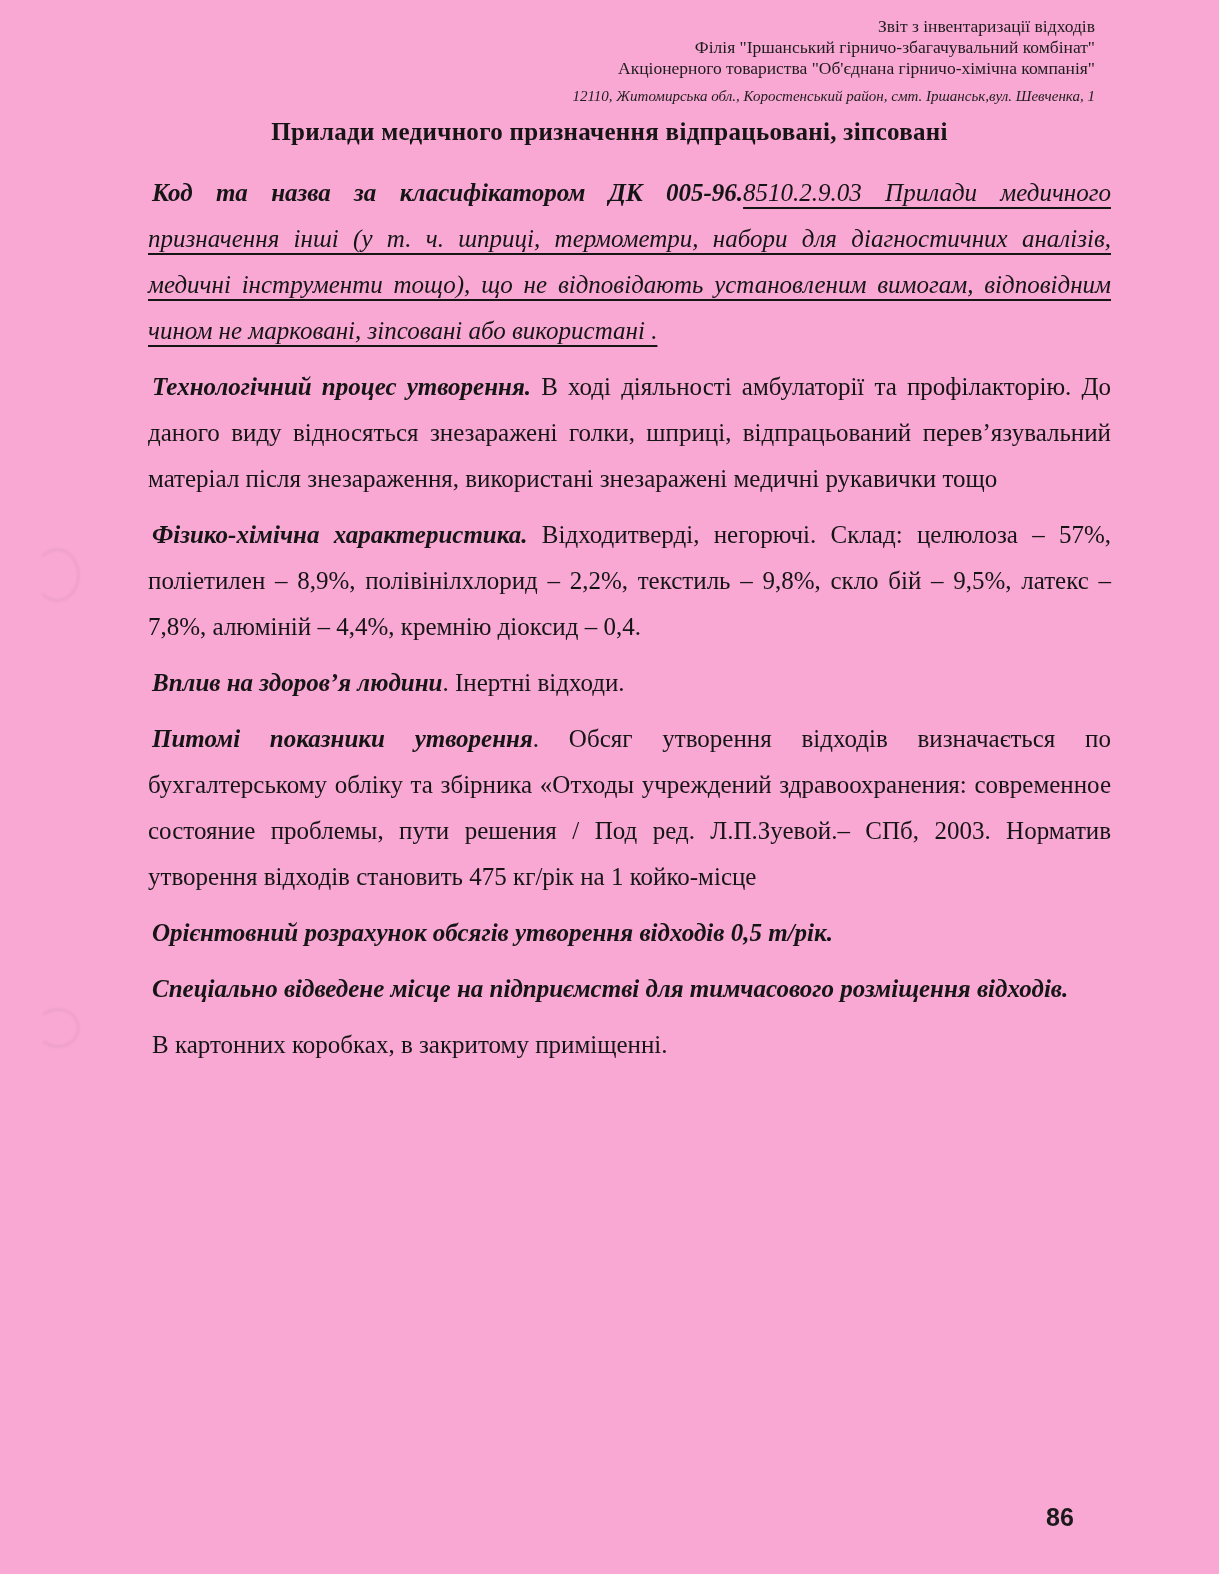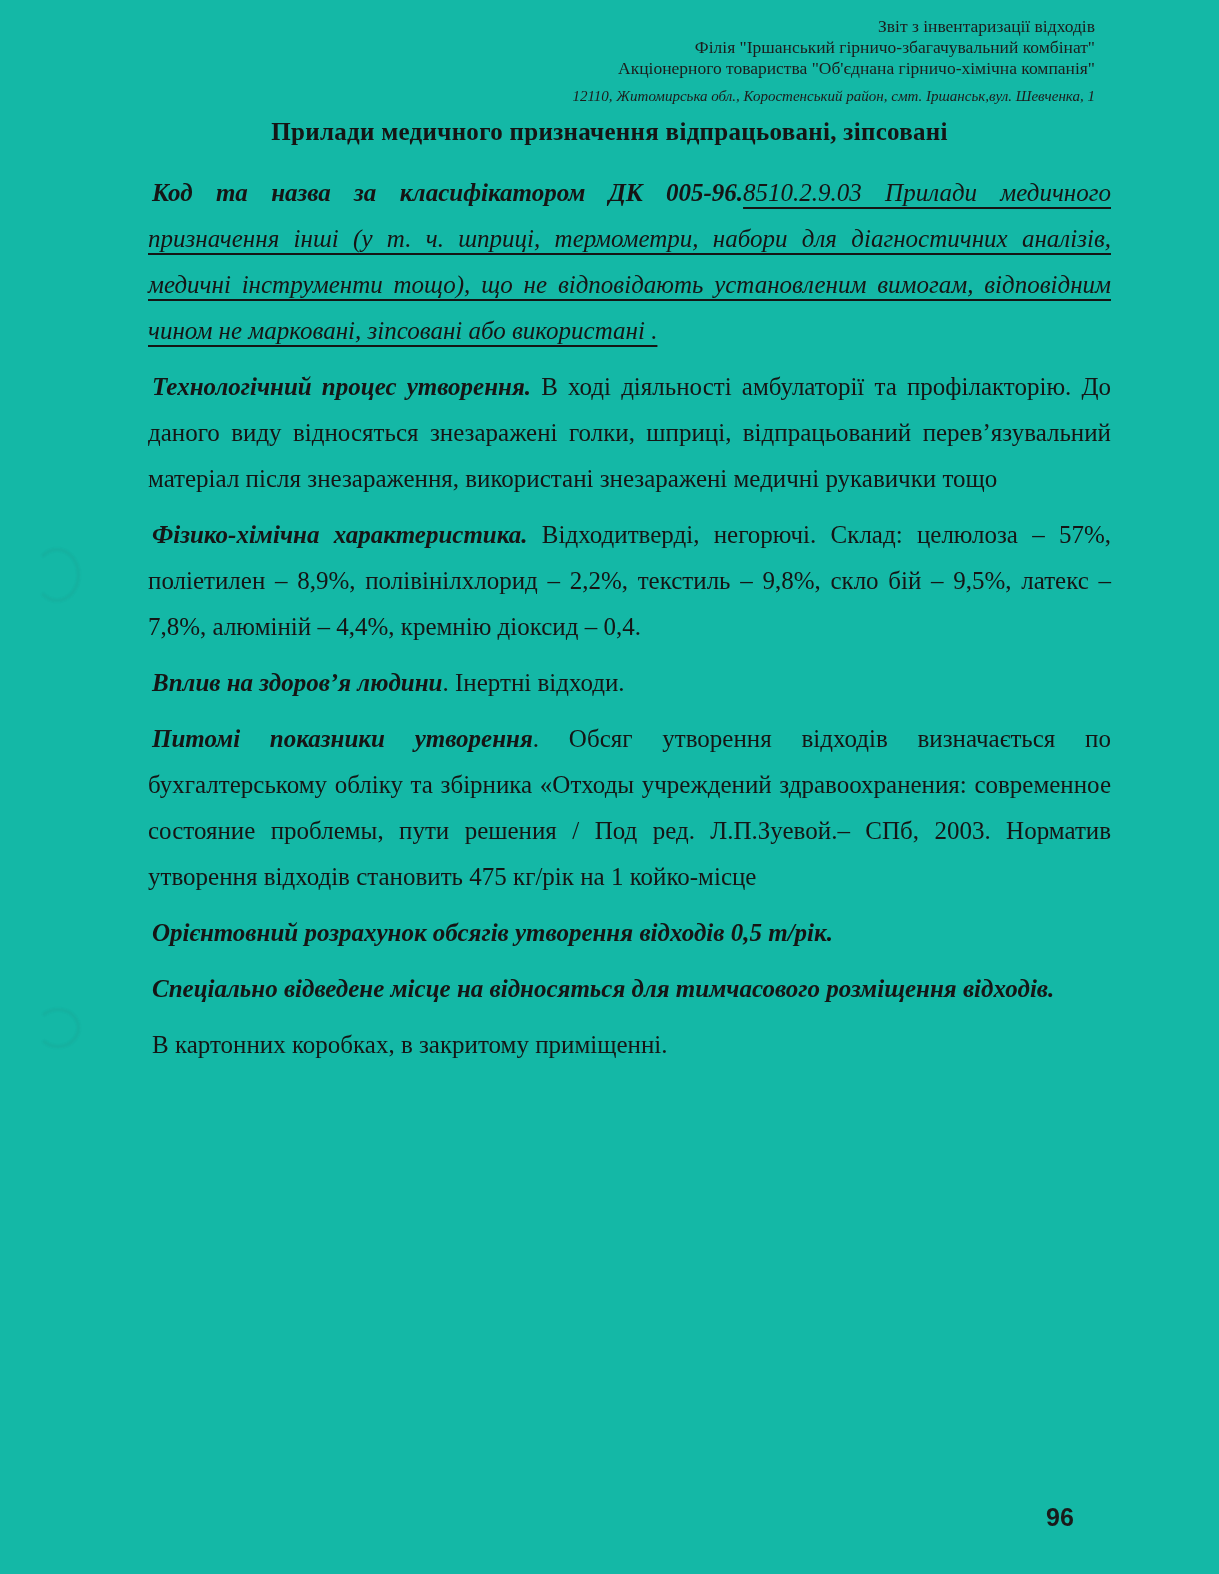--- a/index.html
+++ b/index.html
@@ -2,21 +2,21 @@
 <html><head>
 <meta charset="utf-8">
 <title>Document</title>
 <style>
   html,body { margin:0; padding:0; background:#e8e8e8; }
   .page {
     position:relative;
     width:1219px;
     height:1574px;
     margin:0 auto;
-    background:#14b8a6;
+    background:#f9a8d4;
     overflow:hidden;
     font-family:"Liberation Serif", serif;
     color:#151515;
   }
   .doc-header {
     position:absolute;
     top:16px;
     right:124px;
     text-align:right;
     font-size:17.5px;
@@ -98,22 +98,22 @@
     <p class="para justify"><span class="lead">Технологічний процес утворення.</span><span> В ході діяльності амбулаторії та профілакторію. До даного виду відносяться  знезаражені голки, шприці, відпрацьований перев’язувальний матеріал після знезараження, використані знезаражені медичні рукавички тощо</span></p>
 
     <p class="para justify"><span class="lead">Фізико-хімічна характеристика.</span><span> Відходитверді, негорючі. Склад: целюлоза – 57%, поліетилен – 8,9%, полівінілхлорид – 2,2%, текстиль – 9,8%, скло бій – 9,5%, латекс – 7,8%, алюміній – 4,4%, кремнію діоксид – 0,4.</span></p>
 
     <p class="para"><span class="lead">Вплив на здоров’я людини</span><span>. Інертні відходи.</span></p>
 
     <p class="para justify"><span class="lead">Питомі показники утворення</span><span>. Обсяг утворення відходів визначається по бухгалтерському обліку та збірника «Отходы учреждений здравоохранения: современное состояние проблемы, пути решения / Под ред. Л.П.Зуевой.– СПб, 2003. Норматив утворення відходів становить 475 кг/рік на 1 койко-місце</span></p>
 
     <p class="para"><span class="lead">Орієнтовний розрахунок обсягів утворення відходів 0,5 т/рік.</span></p>
 
-    <p class="para"><span class="lead">Спеціально відведене місце на відносяться для тимчасового розміщення відходів.</span></p>
+    <p class="para"><span class="lead">Спеціально відведене місце на підприємстві для тимчасового розміщення відходів.</span></p>
 
     <p class="para"><span>В картонних коробках, в закритому приміщенні.</span></p>
 
 
   </main>
 
-  <div class="page-number">96</div>
+  <div class="page-number">86</div>
 
 </div>
 
 </body></html>

